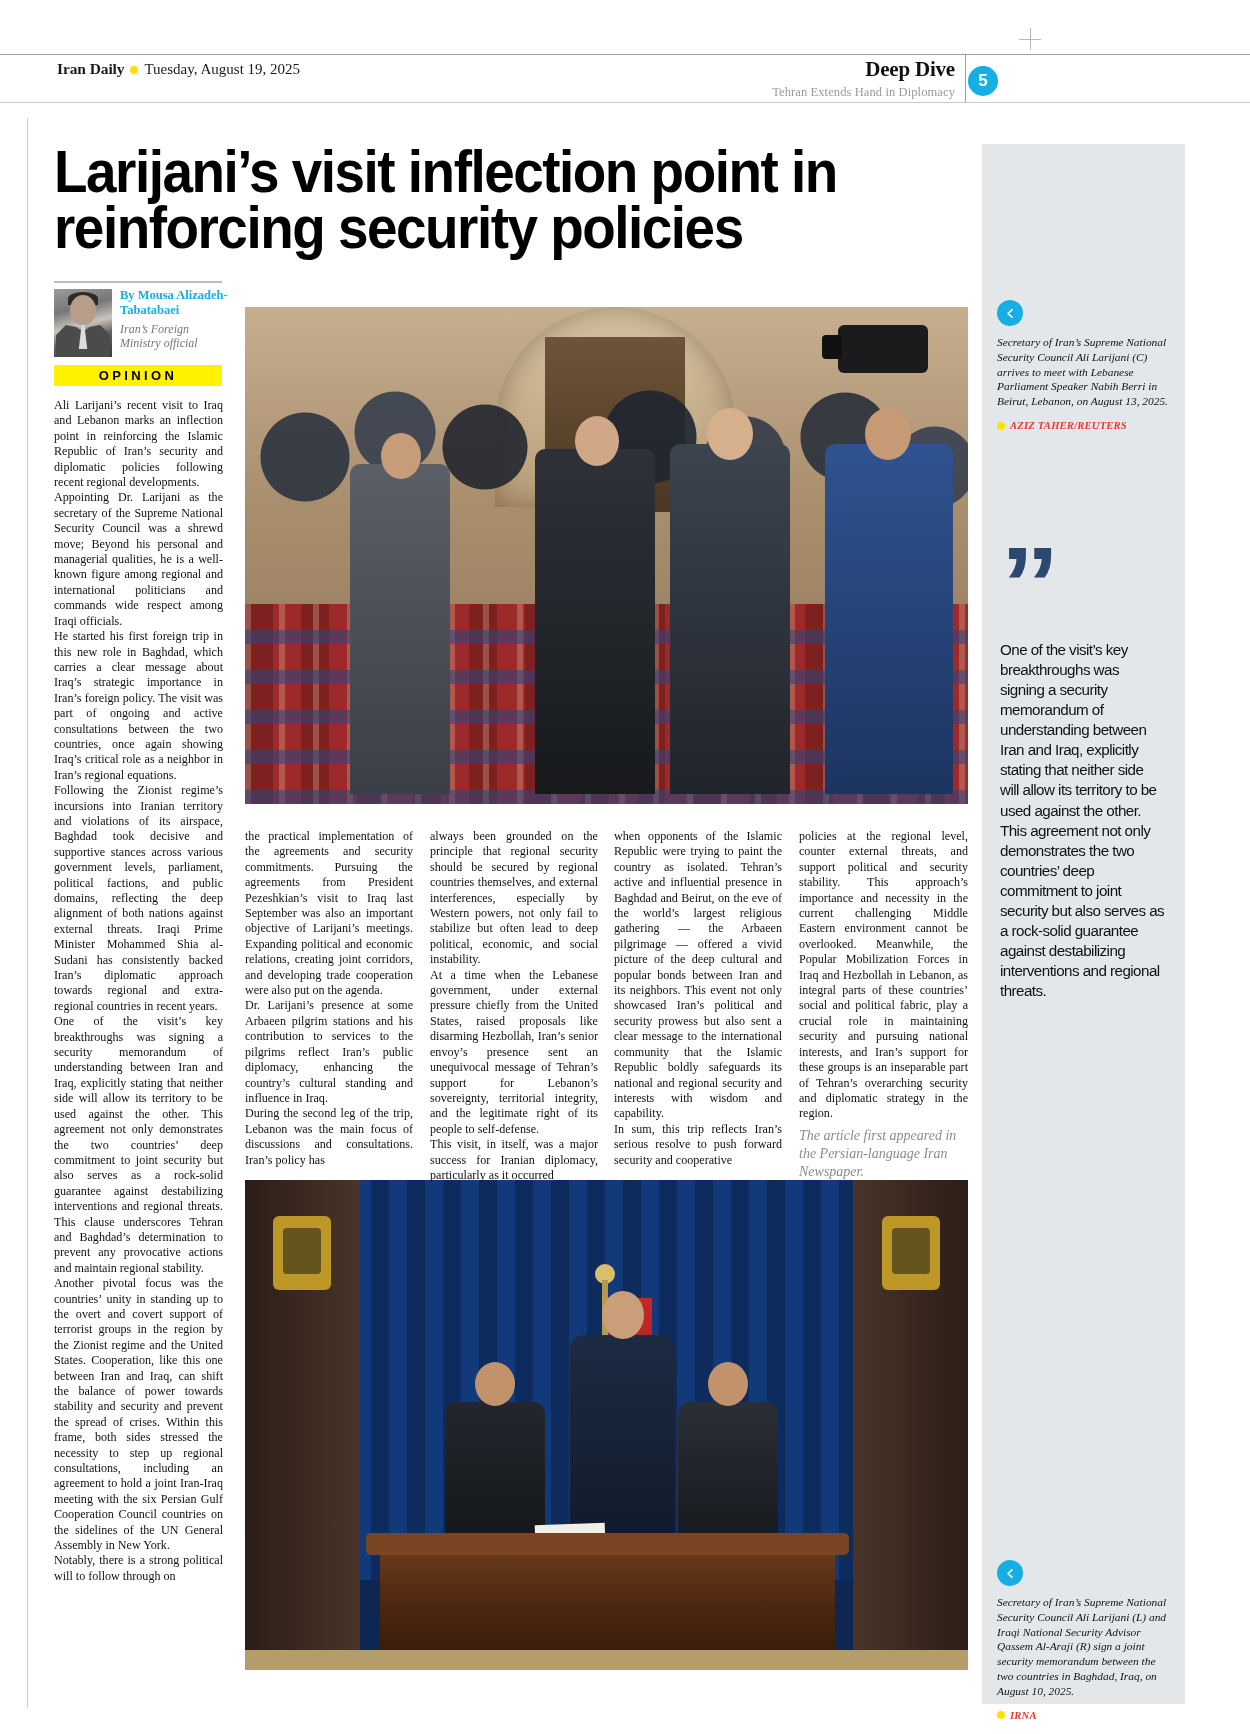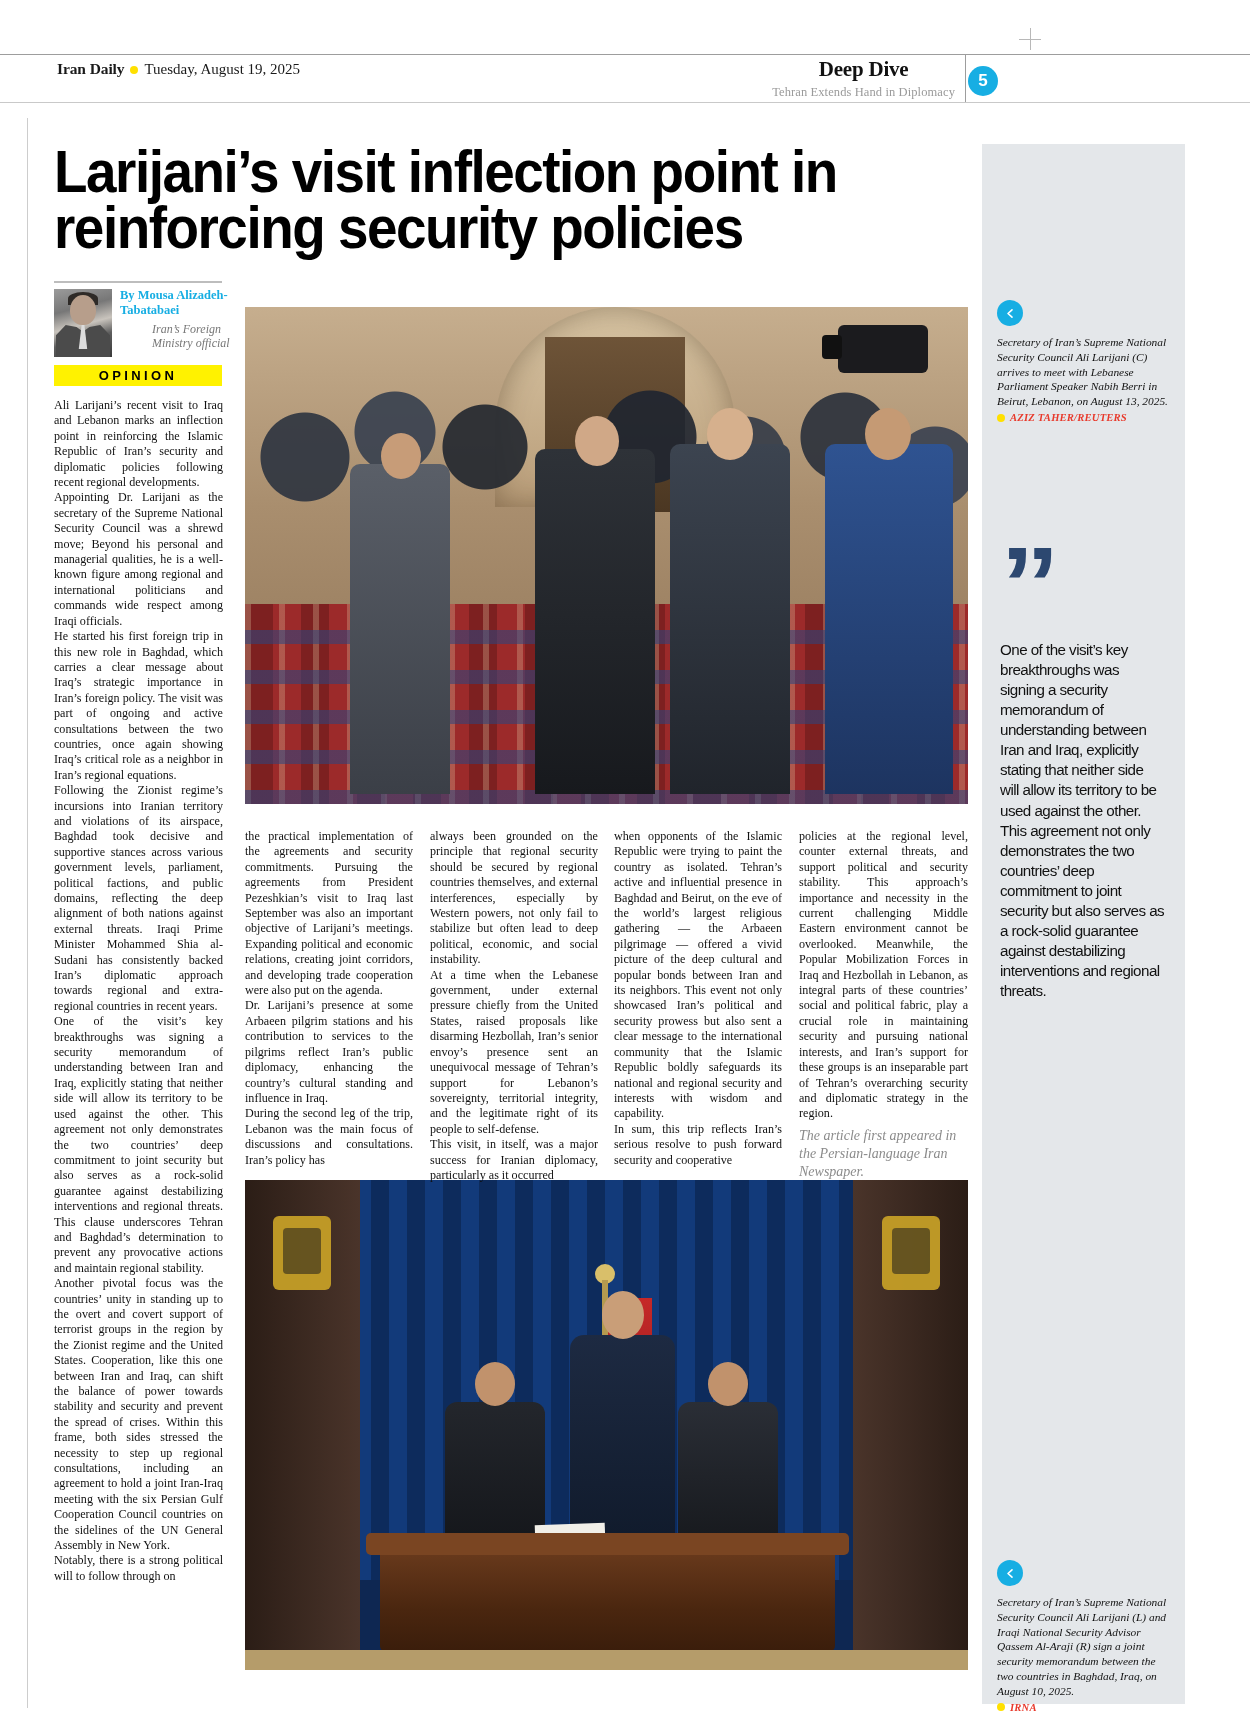--- a/index.html
+++ b/index.html
@@ -28,21 +28,21 @@
   .mh-left {
     position: absolute; left: 57px; top: 60px;
     display: flex; align-items: baseline; gap: 6px;
     font-size: 15.5px; color: #1a1a1a;
   }
   .mh-left .brand { font-weight: bold; font-size: 15.5px; letter-spacing: -0.1px; }
   .mh-dot { width: 8px; height: 8px; border-radius: 50%; background: #ffe000; display:inline-block; }
   .mh-date { font-size: 15px; color: #1a1a1a; }
 
   .mh-right { position: absolute; right: 193px; top: 57px; text-align: right; }
-  .mh-section { font-weight: bold; font-size: 21px; color: #111; letter-spacing: -0.2px; text-align: center; }
+  .mh-section { font-weight: bold; font-size: 21px; color: #111; letter-spacing: -0.2px; }
   .mh-sub { font-size: 12.5px; color: #9a9a9a; margin-top: 3px; letter-spacing: 0.1px; }
   .mh-divider { position: absolute; right: 182px; top: 54px; width: 1px; height: 48px; background: #9d9d9d; }
   .page-badge {
     position: absolute; right: 150px; top: 66px;
     width: 30px; height: 30px; border-radius: 50%;
     background: #17aee3; color: #fff;
     font-family: "Liberation Sans", sans-serif;
     font-weight: bold; font-size: 17px;
     display: flex; align-items: center; justify-content: center;
   }
@@ -86,21 +86,21 @@
     position:absolute; left:22px; top:36px; width:14px; height:24px; background:#dcdcdc;
     clip-path: polygon(40% 0, 60% 0, 80% 100%, 20% 100%);
   }
   .author-name {
     position: absolute; left: 120px; top: 288px; width: 110px;
     font-family: "Liberation Serif", serif; font-weight: bold;
     font-size: 12.5px; line-height: 1.18; color: #17aee3;
   }
   .author-role {
     position: absolute; left: 120px; top: 322px; width: 110px;
-    font-style: italic; font-size: 12px; line-height: 1.2; color: #777; margin-left: 32px;
+    font-style: italic; font-size: 12px; line-height: 1.2; color: #777;
   }
   .opinion-bar {
     position: absolute; left: 54px; top: 365px; width: 168px; height: 21px;
     background: #fff200;
     display: flex; align-items: center; justify-content: center;
   }
   .opinion-bar span {
     font-family: "Liberation Sans", sans-serif; font-weight: bold;
     font-size: 13px; letter-spacing: 3.4px; color: #000;
   }
@@ -221,21 +221,21 @@
   .sidebar { position: absolute; left: 982px; top: 144px; width: 203px; height: 1560px; background: #e4e7ea; }
 
   .cap { position: absolute; width: 172px; left: 997px; }
   .cap-arrow {
     width: 26px; height: 26px; border-radius: 50%; background: #17aee3;
     display:flex; align-items:center; justify-content:center; margin-bottom: 9px;
   }
   .cap-arrow svg { display:block; }
   .cap-text { font-style: italic; font-size: 11.4px; line-height: 1.30; color: #111; }
   .cap-credit {
-    display:flex; align-items:center; gap:5px; margin-top: 3px;
+    display:flex; align-items:center; gap:5px; margin-top: 11px;
     font-style: italic; font-weight: bold; font-size: 10.6px; color: #e8392b;
     letter-spacing: .2px;
   }
   .cap-credit .dot { width: 8px; height: 8px; border-radius:50%; background:#ffe000; flex: 0 0 auto; }
 
   .cap-top { top: 300px; }
   .cap-bottom { top: 1560px; }
 
   
   .pullquote { position: absolute; left: 1000px; top: 548px; width: 165px; }

